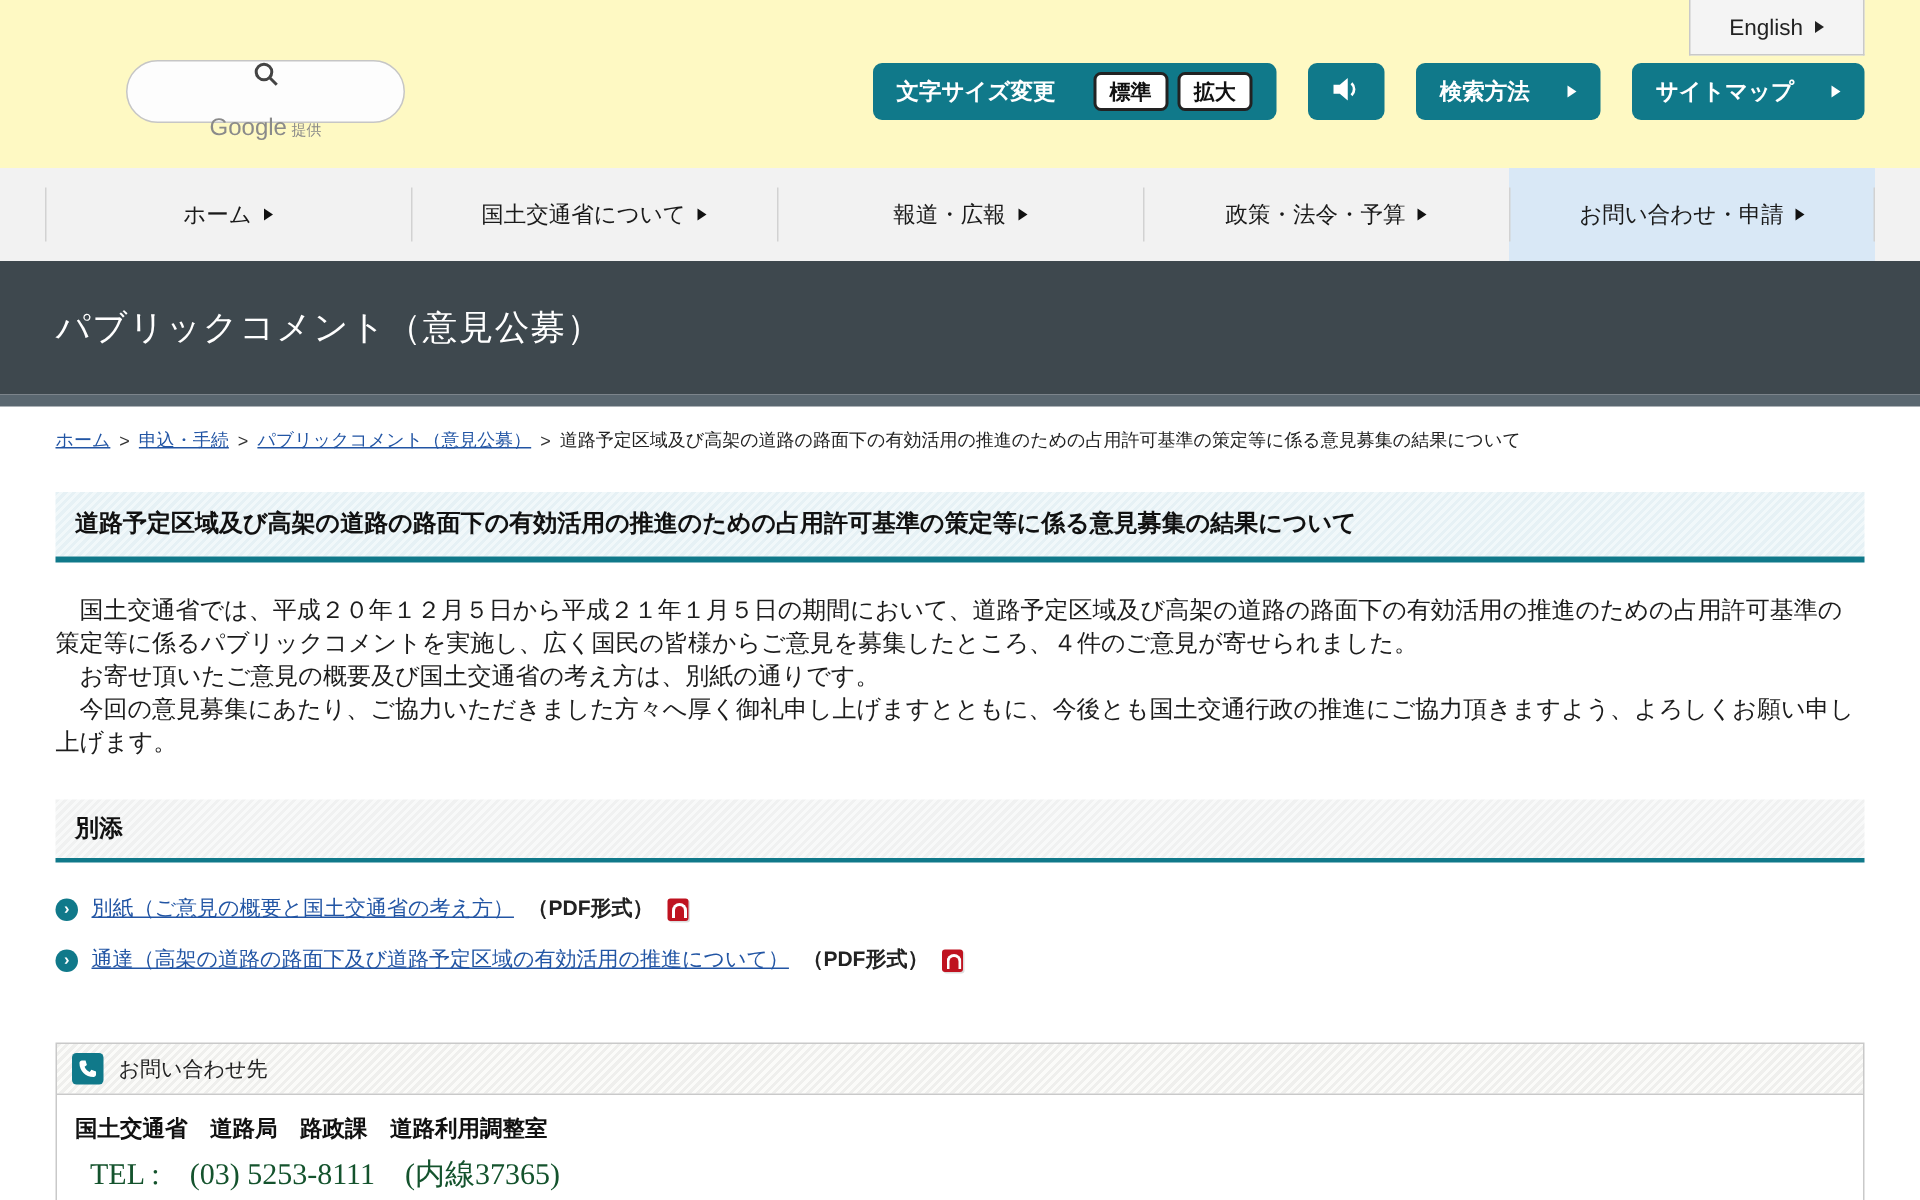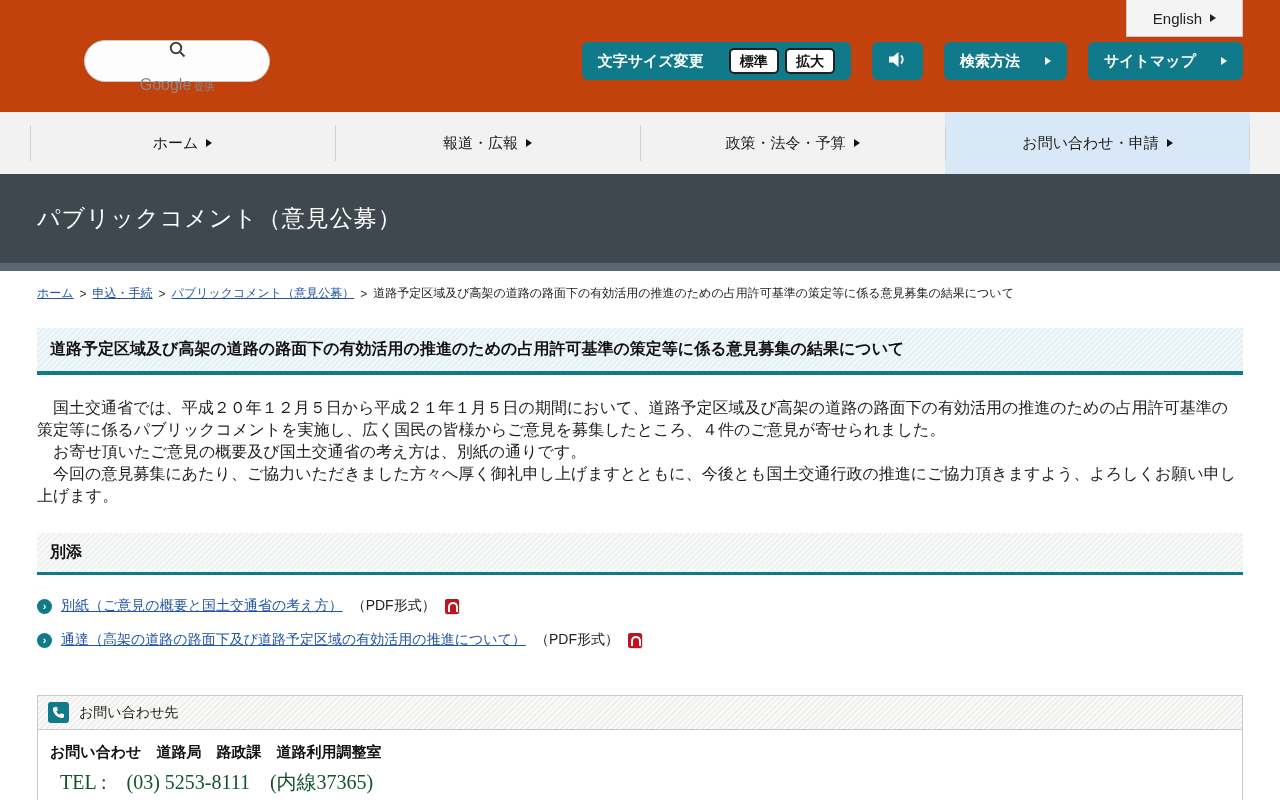--- a/index.html
+++ b/index.html
@@ -1,20 +1,20 @@
 <!DOCTYPE html>
 <html lang="ja"><head>
 <meta charset="utf-8">
 <style>
   * { margin:0; padding:0; box-sizing:border-box; }
   html,body { width:1280px; height:800px; overflow:hidden; background:#fff;
     font-family:"Liberation Sans","DejaVu Sans",sans-serif; color:#222; }
 
   
-  .top-header { position:relative; height:112px; background:#c2410c; }
+  .top-header { position:relative; height:112px; background:#fef9c3; }
   .english-btn { position:absolute; top:0; right:37px; height:37px; padding:0 26px;
     background:#f4f4f4; border:1px solid #c9c9c9; border-top:none;
     display:flex; align-items:center; gap:8px; font-size:15px; cursor:pointer; }
   .top-row { position:absolute; left:37px; right:37px; top:40px; display:flex; align-items:center; }
   .logo { display:flex; align-items:center; gap:10px; cursor:pointer; }
   .logo-text { font-size:31px; font-weight:bold; letter-spacing:2px; color:#1a1a1a; }
   .search-pill { margin-left:47px; width:186px; height:42px; border:1px solid #c6c6c6;
     border-radius:21px; background:#fdfdfd; display:flex; align-items:center; padding:0 16px; gap:14px; cursor:text;flex-direction:column; }
   .search-provider { color:#8a8a8a; font-size:16px; }
   .search-suffix { color:#8a8a8a; font-size:10px; margin-left:3px; }
@@ -58,21 +58,21 @@
 
   .section-head { margin-top:26px; padding:9px 13px;
     background:repeating-linear-gradient(135deg,#f0f1f1 0px,#f0f1f1 2px,#f8f9f9 2px,#f8f9f9 4px);
     border-bottom:3px solid #10798a; font-size:16px; font-weight:bold; color:#111; }
 
   .attachment-list { margin-top:20px; }
   .attachment-row { display:flex; align-items:center; gap:9px; margin-bottom:12px; height:22px; }
   .bullet-circle { width:15px; height:15px; border-radius:50%; background:#10798a; color:#fff;
     display:flex; align-items:center; justify-content:center; font-size:11px; font-weight:bold; line-height:1; flex:none; }
   .att-link { color:#2255a4; font-size:14px; text-decoration:underline; cursor:pointer; }
-  .att-suffix { font-size:14px; color:#222; }
+  .att-suffix { font-size:14px; color:#222;font-weight:bold; }
   .pdf-icon { position:relative; width:14px; height:15px; background:#bf1320; border-radius:2px;
     flex:none; display:inline-block; box-shadow:1px 1px 0 #ddd; }
   .pdf-icon::after { content:""; position:absolute; left:3px; top:3px; width:6px; height:8px;
     border:2px solid #fff; border-bottom:none; border-radius:5px 5px 0 0; }
 
   
   .contact-box { margin-top:44px; border:1px solid #c9c9c9; }
   .contact-head { display:flex; align-items:center; gap:10px; padding:6px 10px;
     background:repeating-linear-gradient(135deg,#efefed 0px,#efefed 2px,#fbfbf9 2px,#fbfbf9 4px);
     border-bottom:1px solid #c9c9c9; }
@@ -136,20 +136,24 @@
     </div>
   </div>
 </header>
 
 <nav class="main-nav">
   <div class="nav-item">
     <span>ホーム</span>
       <span class="tri-n"></span>
   </div>
   <div class="nav-item">
+    <span>国土交通省について</span>
+      <span class="tri-n"></span>
+  </div>
+  <div class="nav-item">
     <span>報道・広報</span>
       <span class="tri-n"></span>
   </div>
   <div class="nav-item">
     <span>政策・法令・予算</span>
       <span class="tri-n"></span>
   </div>
   <div class="nav-item active">
     <span>お問い合わせ・申請</span>
       <span class="tri-n"></span>
@@ -201,18 +205,18 @@
   <div class="contact-box">
     <div class="contact-head">
       <span class="phone-badge">
         <svg width="13" height="13" viewBox="0 0 16 16">
           <path d="M3.2 1.2 C2.2 1.2 1.2 2.2 1.2 3.2 c0 6.6 5 11.6 11.6 11.6 1 0 2-1 2-2 v-2.6 l-3.8-1.4 -1.4 1.8 C7.4 9.7 6.6 8.9 5.4 6.4 l1.9-1.4 L6.2 1.2z" fill="#fff"></path>
         </svg>
       </span>
       <span class="contact-title">お問い合わせ先</span>
     </div>
     <div class="contact-body">
-      <div class="contact-dept">お問い合わせ　道路局　路政課　道路利用調整室</div>
+      <div class="contact-dept">国土交通省　道路局　路政課　道路利用調整室</div>
       <div class="contact-tel">TEL :　(03) 5253-8111　(内線37365)</div>
     </div>
   </div>
 
 </main>
 
 </body></html>

